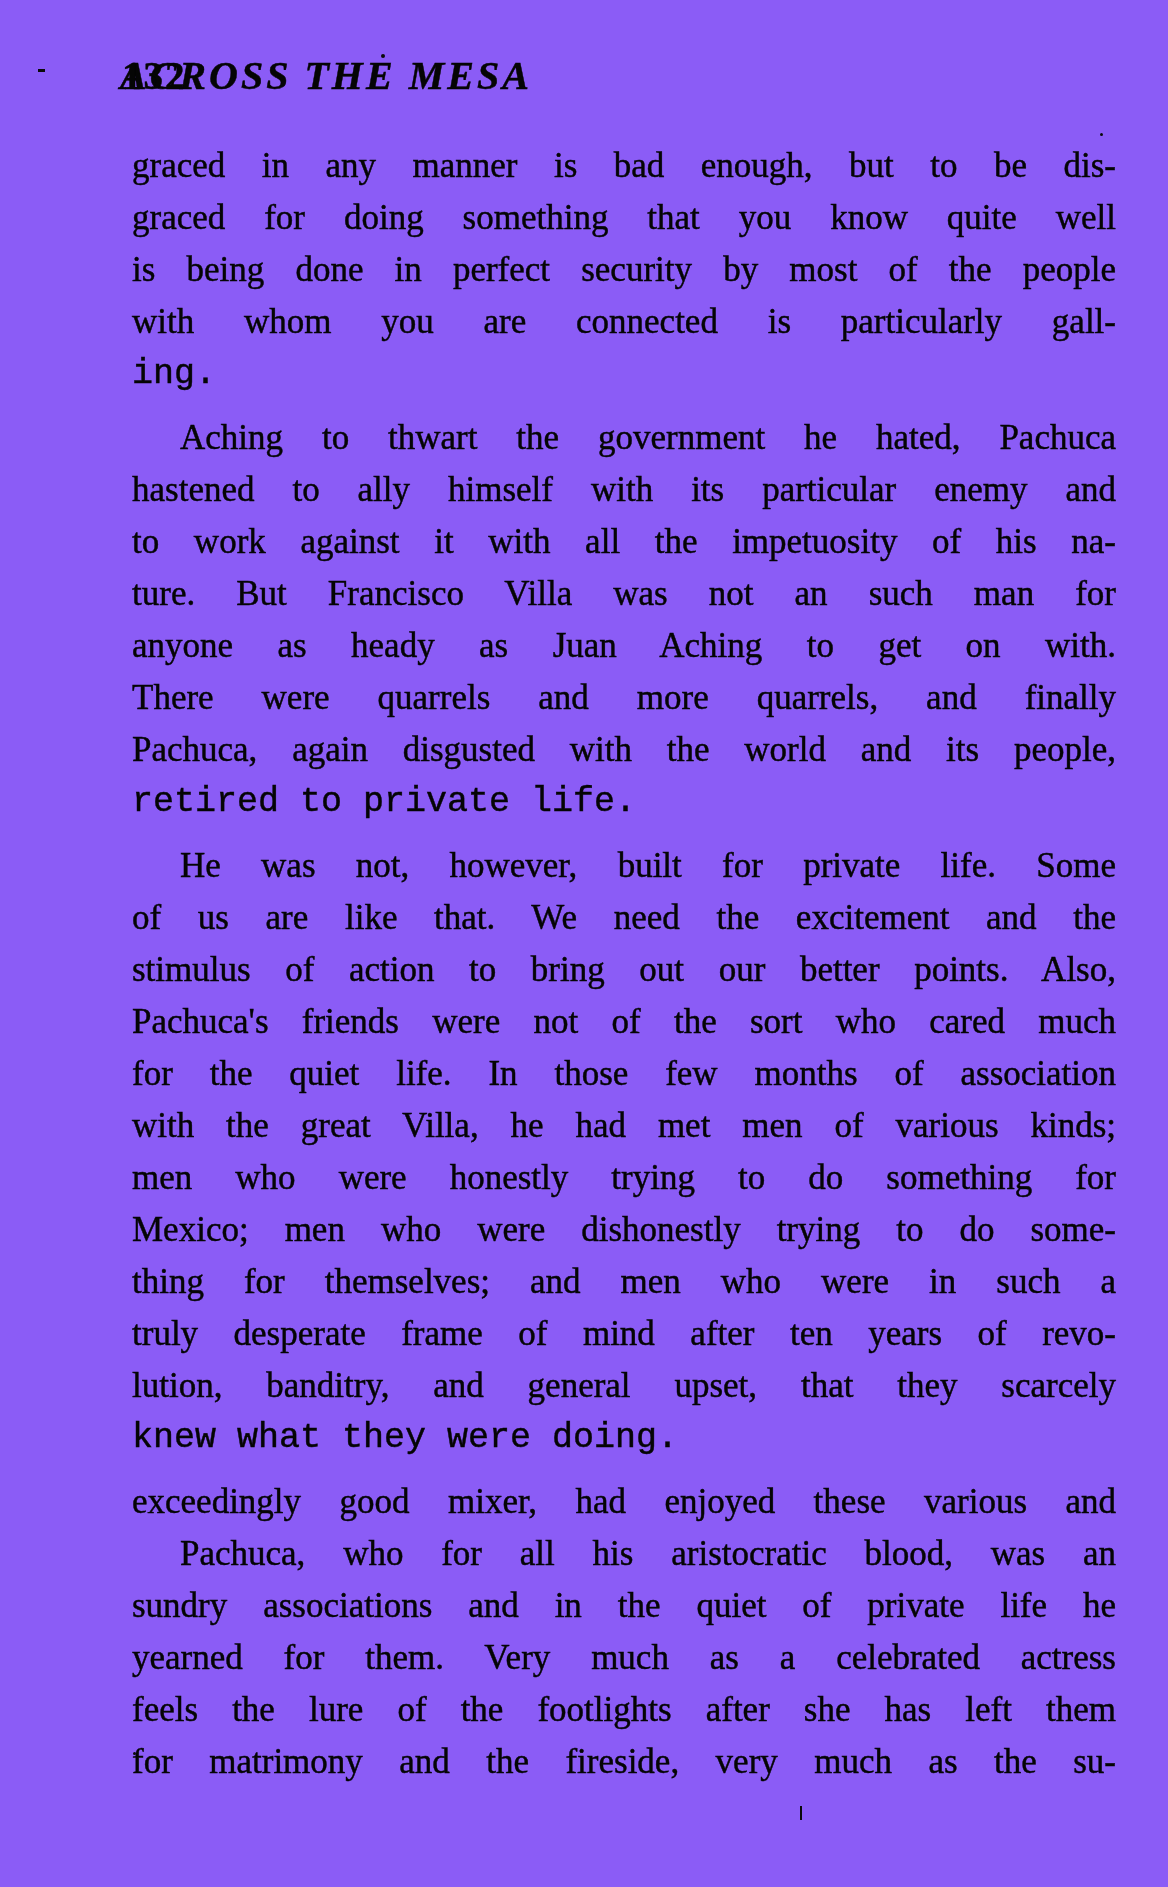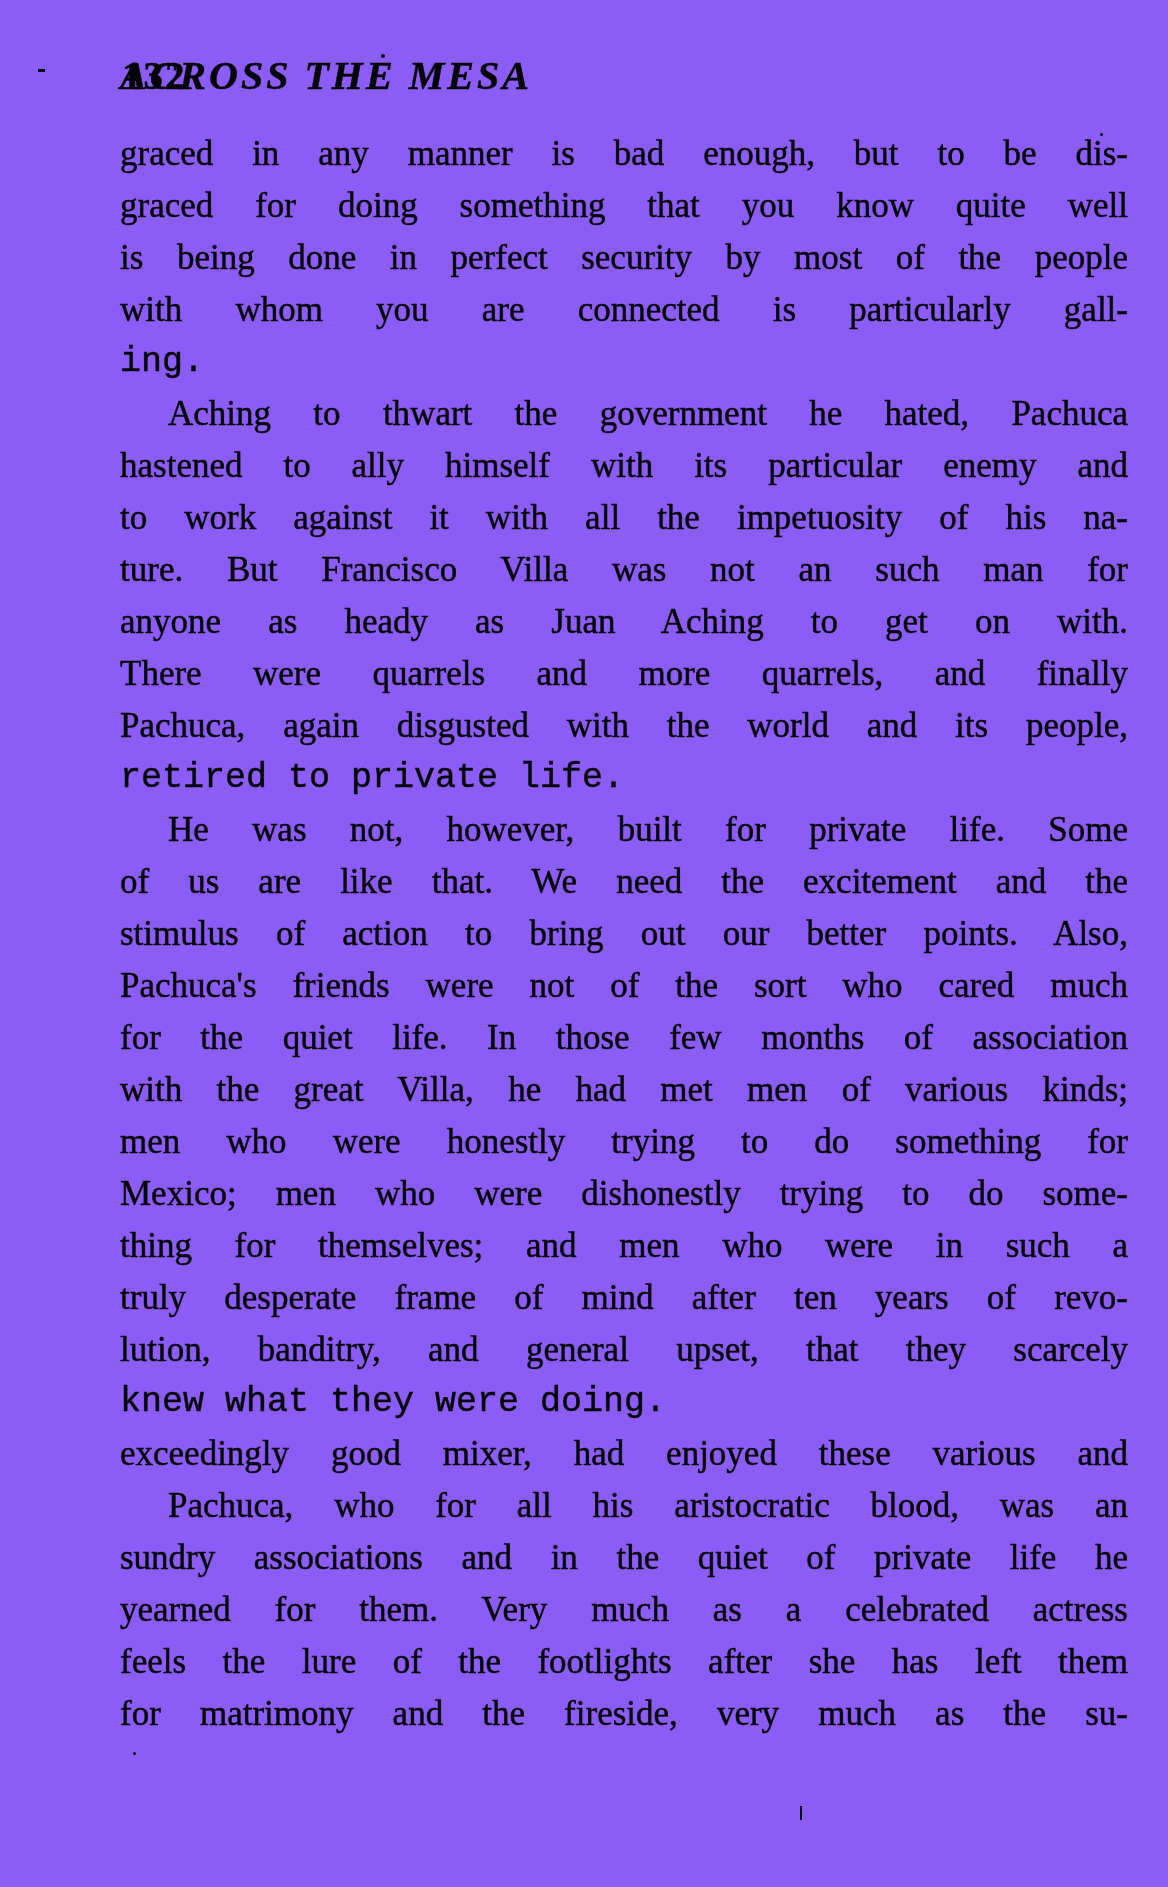--- a/index.html
+++ b/index.html
@@ -43,21 +43,21 @@
     white-space: nowrap;
   }
   .body-text {
     position: absolute;
     top: 128px;
     left: 120px;
     width: 1008px;
     font-size: 35px;
     line-height: 52px;
   }
-  .paragraph { margin: 0; }
+  .paragraph { margin: 12px; }
   .line {
     text-align: justify;
     text-align-last: justify;
     white-space: normal;
   }
   .line.last {
     text-align: right;
     text-align-last: left;
     font-family: Liberation Mono, monospace;
   }

